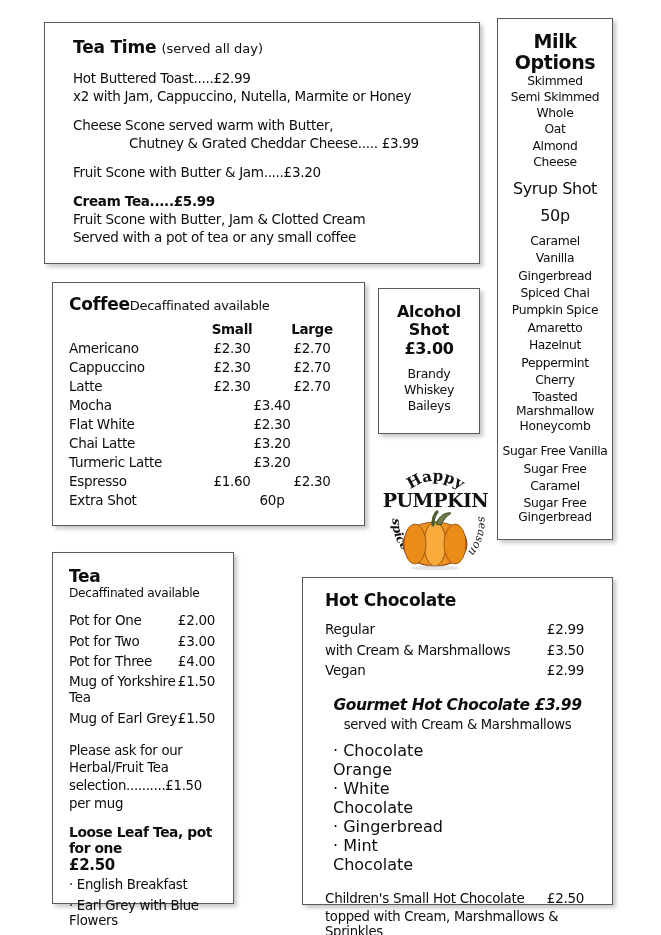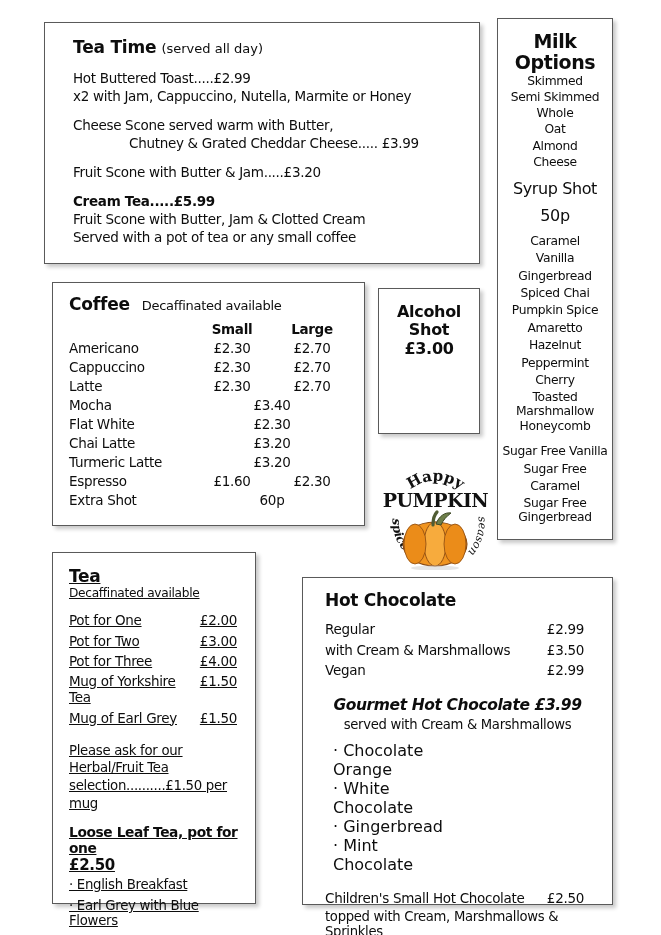--- a/index.html
+++ b/index.html
@@ -41,21 +41,21 @@
   #tea-time-panel .inner { padding: 14px 18px 0 28px; }
   #tea-time-panel .title-row { margin-bottom: 13px; }
   #tea-time-panel .title-row .sub { font-size: 13px; }
   #tea-time-panel .row { margin-bottom: 2px; }
   #tea-time-panel .gap { height: 11px; }
   #tea-time-panel .indent { padding-left: 56px; }
 
   
   #coffee-panel { left: 52px; top: 282px; width: 313px; height: 244px; }
   #coffee-panel .inner { padding: 11px 12px 0 16px; position: relative; }
-  #coffee-panel .head { display: flex; align-items: baseline; gap: 12px; }
+  #coffee-panel .head { display: flex; align-items: baseline; }
   #coffee-panel .head .decaf { font-size: 13px; letter-spacing: -0.3px; }
   .ctable { width: 100%; border-collapse: collapse; margin-top: 6px; }
   .ctable td { font-size: 13.5px; letter-spacing: -0.3px; padding: 1.5px 0; }
   .ctable .cname { text-align: left; margin-left: 9px; }
   .ctable .cs { text-align: center; width: 78px; }
   .ctable .cl { text-align: center; width: 78px; }
   .ctable .cspan { text-align: center; }
   .ctable th {
     font-size: 13.5px; font-weight: bold; letter-spacing: -0.3px;
     padding-bottom: 1px;
@@ -76,21 +76,21 @@
   #milk-panel .opt { font-size: 12.3px; line-height: 1.32; letter-spacing: -0.3px; }
   #milk-panel .syrup-title {
     font-weight: normal; font-size: 16px; line-height: 1.08;
     letter-spacing: -0.4px; margin-top: 10px;
   }
   #milk-panel .syr { font-size: 12.3px; line-height: 1.42; letter-spacing: -0.3px; }
   #milk-panel .syr.two { line-height: 1.15; }
   #milk-panel .spacer { height: 8px; }
 
   
-  #tea-panel { left: 52px; top: 552px; width: 204px; height: 352px; text-decoration: underline; }
+  #tea-panel { left: 52px; top: 552px; width: 182px; height: 352px; }
   #tea-panel .inner { padding: 13px 12px 0 16px; }
   #tea-panel .t { font-weight: bold; font-size: 17px; letter-spacing: -0.3px; }
   #tea-panel .decaf { font-size: 12.2px; letter-spacing: -0.3px; margin-bottom: 10px; }
   .trow {
     display: flex; justify-content: space-between;
     font-size: 13.5px; letter-spacing: -0.3px; padding: 2.2px 0;
   }
   .trow .pr { padding-right: 6px; }
   #tea-panel .note { font-size: 13.3px; letter-spacing: -0.3px; line-height: 1.32; margin-top: 14px; }
   #tea-panel .loose { font-weight: bold; font-size: 13.8px; letter-spacing: -0.4px; margin-top: 12px; }
@@ -195,20 +195,25 @@
         </tbody>
     </table>
   </div>
 </div>
 
 <div class="panel" id="alcohol-panel">
   <div class="inner">
     <div class="t">Alcohol</div>
     <div class="t">Shot</div>
     <div class="p">£3.00</div>
+    <div class="it" id="alcohol-items">
+        <div>Brandy</div>
+        <div>Whiskey</div>
+        <div>Baileys</div>
+      </div>
   </div>
 </div>
 
 <div class="panel" id="milk-panel">
   <div class="inner">
     <div class="title">Milk</div>
     <div class="title">Options</div>
     <div class="opt" id="milk-options">
         <div>Skimmed</div>
         <div>Semi Skimmed</div>

